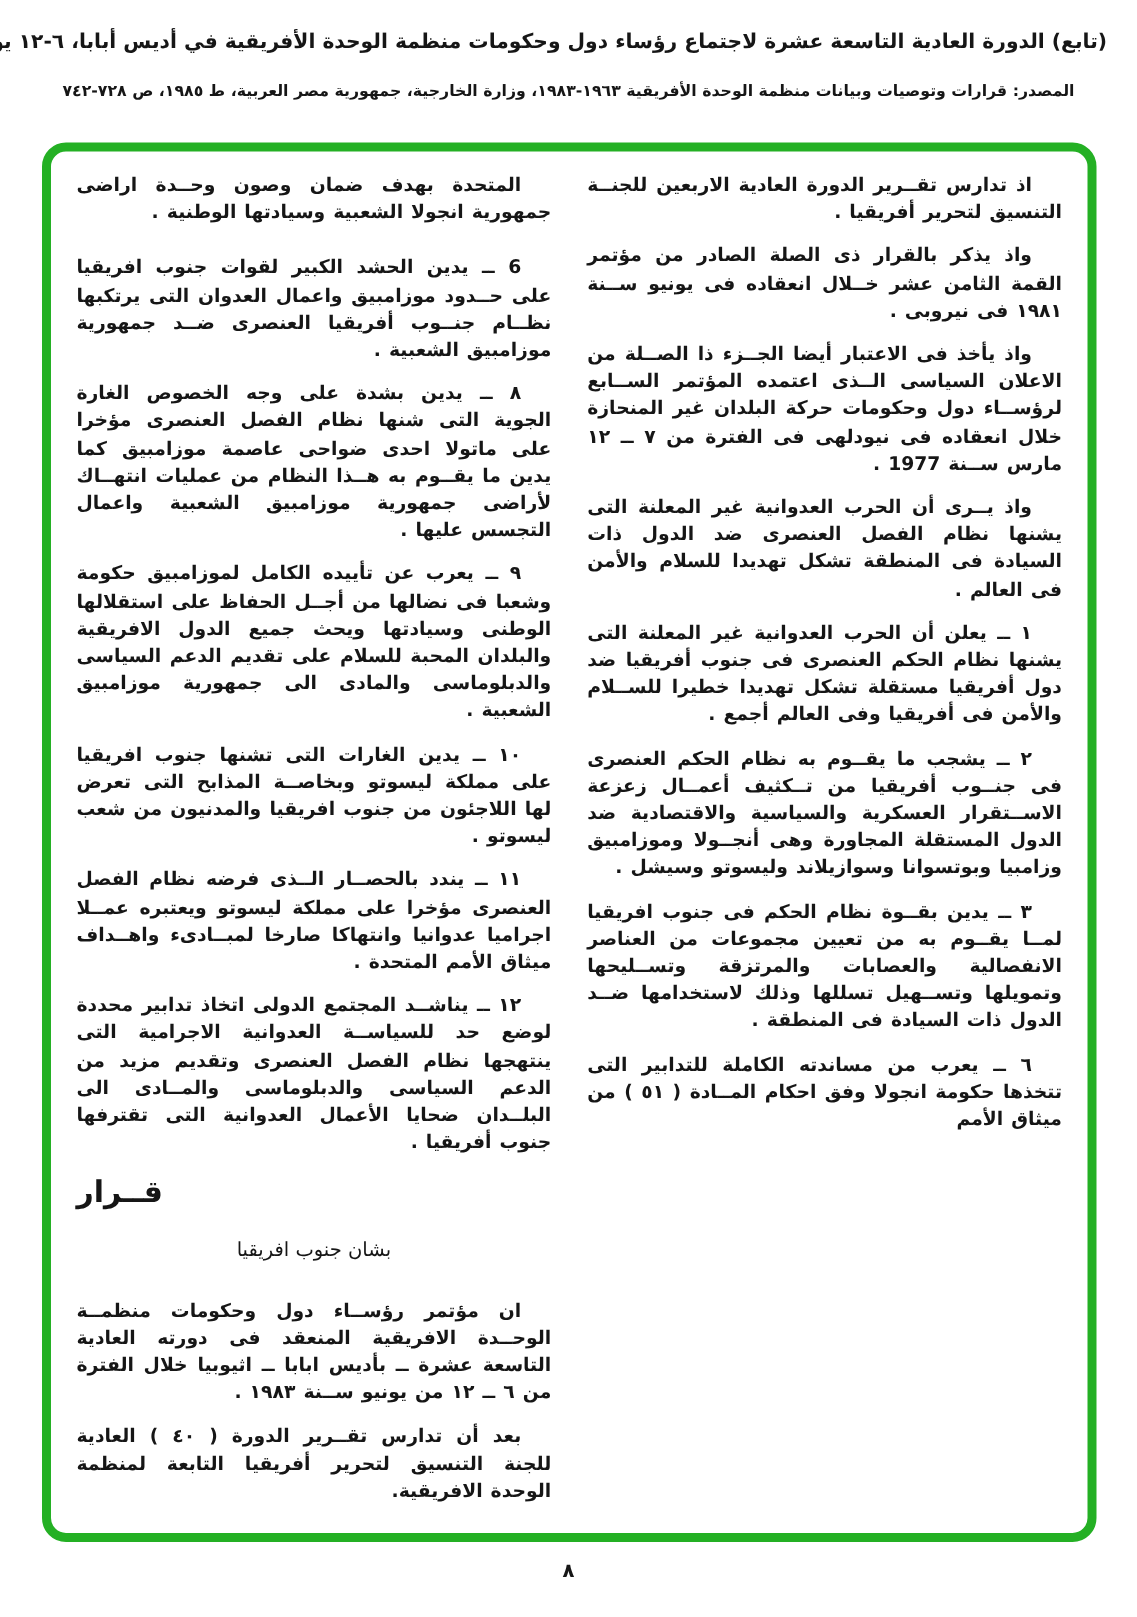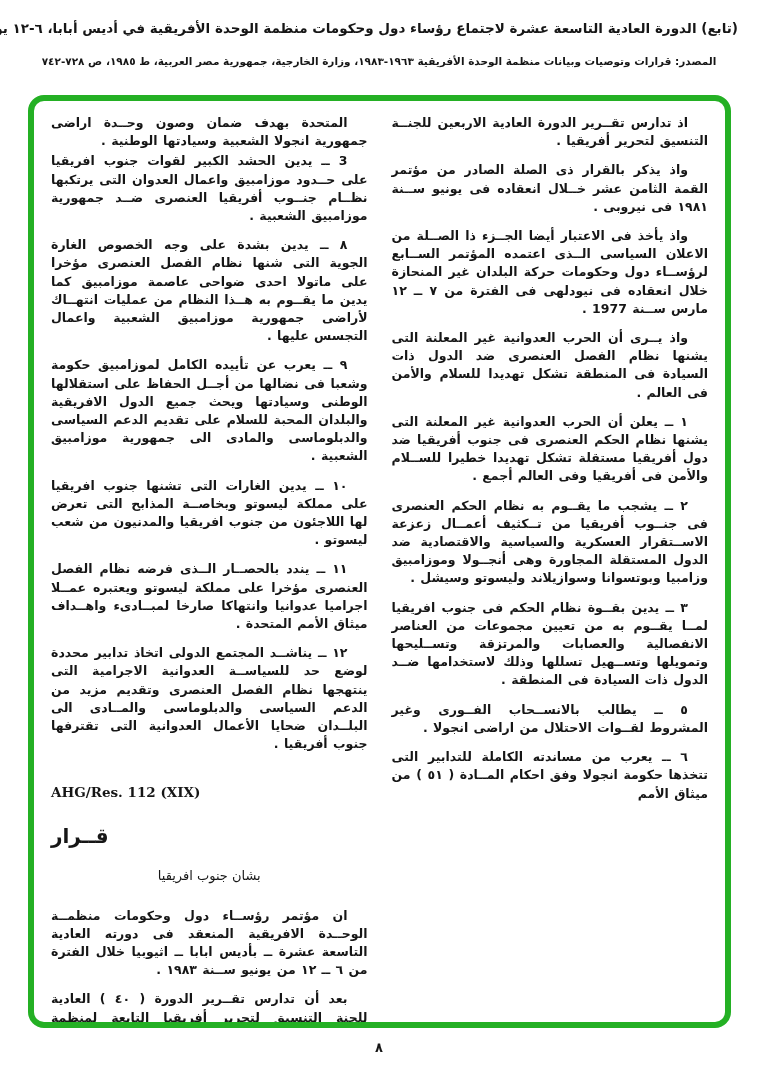--- a/index.html
+++ b/index.html
@@ -57,21 +57,21 @@
     text-align: justify;
   }
   p.para {
     margin: 0 0 11px 0;
     text-indent: 20px;
     font-size: 12.5px;
     line-height: 18.2px;
     font-weight: bold;
     word-spacing: 1px;
   }
-  p.para.tight { margin-bottom: 2px; }
+  p.para.tight { margin-bottom: 19px; }
   
   p.res-ref {
     direction: ltr;
     text-align: left;
     text-indent: 0;
     font-family: "DejaVu Serif", serif;
     font-weight: bold;
     font-size: 13.5px;
     margin: 30px 0 24px 0;
   }
@@ -111,33 +111,31 @@
   <div class="frame">
 
     <div class="col">
       <p class="para">اذ تدارس تقــرير الدورة العادية الاربعين للجنــة التنسيق لتحرير أفريقيا .</p>
       <p class="para">واذ يذكر بالقرار ذى الصلة الصادر من مؤتمر القمة الثامن عشر خــلال انعقاده فى يونيو ســنة ١٩٨١ فى نيروبى .</p>
       <p class="para">واذ يأخذ فى الاعتبار أيضا الجــزء ذا الصــلة من الاعلان السياسى الــذى اعتمده المؤتمر الســابع لرؤســاء دول وحكومات حركة البلدان غير المنحازة خلال انعقاده فى نيودلهى فى الفترة من ٧ ــ ١٢ مارس ســنة 1977 .</p>
       <p class="para">واذ يــرى أن الحرب العدوانية غير المعلنة التى يشنها نظام الفصل العنصرى ضد الدول ذات السيادة فى المنطقة تشكل تهديدا للسلام والأمن فى العالم .</p>
       <p class="para">١ ــ يعلن أن الحرب العدوانية غير المعلنة التى يشنها نظام الحكم العنصرى فى جنوب أفريقيا ضد دول أفريقيا مستقلة تشكل تهديدا خطيرا للســلام والأمن فى أفريقيا وفى العالم أجمع .</p>
       <p class="para">٢ ــ يشجب ما يقــوم به نظام الحكم العنصرى فى جنــوب أفريقيا من تــكثيف أعمــال زعزعة الاســتقرار العسكرية والسياسية والاقتصادية ضد الدول المستقلة المجاورة وهى أنجــولا وموزامبيق وزامبيا وبوتسوانا وسوازيلاند وليسوتو وسيشل .</p>
       <p class="para">٣ ــ يدين بقــوة نظام الحكم فى جنوب افريقيا لمــا يقــوم به من تعيين مجموعات من العناصر الانفصالية والعصابات والمرتزقة وتســليحها وتمويلها وتســهيل تسللها وذلك لاستخدامها ضــد الدول ذات السيادة فى المنطقة .</p>
-      <p class="para">٥ ــ يطالب بالانســحاب الفــورى وغير المشروط لقــوات الاحتلال من اراضى انجولا .</p>
       <p class="para">٦ ــ يعرب من مساندته الكاملة للتدابير التى تتخذها حكومة انجولا وفق احكام المــادة ( ٥١ ) من ميثاق الأمم</p>
     </div>
 
     <div class="col">
       <p class="para tight">المتحدة بهدف ضمان وصون وحــدة اراضى جمهورية انجولا الشعبية وسيادتها الوطنية .</p>
-      <p class="para">3 ــ يدين الحشد الكبير لقوات جنوب افريقيا على حــدود موزامبيق واعمال العدوان التى يرتكبها نظــام جنــوب أفريقيا العنصرى ضــد جمهورية موزامبيق الشعبية .</p>
+      <p class="para">6 ــ يدين الحشد الكبير لقوات جنوب افريقيا على حــدود موزامبيق واعمال العدوان التى يرتكبها نظــام جنــوب أفريقيا العنصرى ضــد جمهورية موزامبيق الشعبية .</p>
       <p class="para">٨ ــ يدين بشدة على وجه الخصوص الغارة الجوية التى شنها نظام الفصل العنصرى مؤخرا على ماتولا احدى ضواحى عاصمة موزامبيق كما يدين ما يقــوم به هــذا النظام من عمليات انتهــاك لأراضى جمهورية موزامبيق الشعبية واعمال التجسس عليها .</p>
       <p class="para">٩ ــ يعرب عن تأييده الكامل لموزامبيق حكومة وشعبا فى نضالها من أجــل الحفاظ على استقلالها الوطنى وسيادتها ويحث جميع الدول الافريقية والبلدان المحبة للسلام على تقديم الدعم السياسى والدبلوماسى والمادى الى جمهورية موزامبيق الشعبية .</p>
       <p class="para">١٠ ــ يدين الغارات التى تشنها جنوب افريقيا على مملكة ليسوتو وبخاصــة المذابح التى تعرض لها اللاجئون من جنوب افريقيا والمدنيون من شعب ليسوتو .</p>
       <p class="para">١١ ــ يندد بالحصــار الــذى فرضه نظام الفصل العنصرى مؤخرا على مملكة ليسوتو ويعتبره عمــلا اجراميا عدوانيا وانتهاكا صارخا لمبــادىء واهــداف ميثاق الأمم المتحدة .</p>
       <p class="para">١٢ ــ يناشــد المجتمع الدولى اتخاذ تدابير محددة لوضع حد للسياســة العدوانية الاجرامية التى ينتهجها نظام الفصل العنصرى وتقديم مزيد من الدعم السياسى والدبلوماسى والمــادى الى البلــدان ضحايا الأعمال العدوانية التى تقترفها جنوب أفريقيا .</p>
-      <p class="res-ref">AHG/Res. 112 (XIX)</p>
       <p class="center-head">قــرار</p>
       <p class="center-sub">بشان جنوب افريقيا</p>
       <p class="para">ان مؤتمر رؤســاء دول وحكومات منظمــة الوحــدة الافريقية المنعقد فى دورته العادية التاسعة عشرة ــ بأديس ابابا ــ اثيوبيا خلال الفترة من ٦ ــ ١٢ من يونيو ســنة ١٩٨٣ .</p>
       <p class="para">بعد أن تدارس تقــرير الدورة ( ٤٠ ) العادية للجنة التنسيق لتحرير أفريقيا التابعة لمنظمة الوحدة الافريقية.</p>
 
     </div>
 
   </div>
 
   <div class="pagenum">٨</div>

